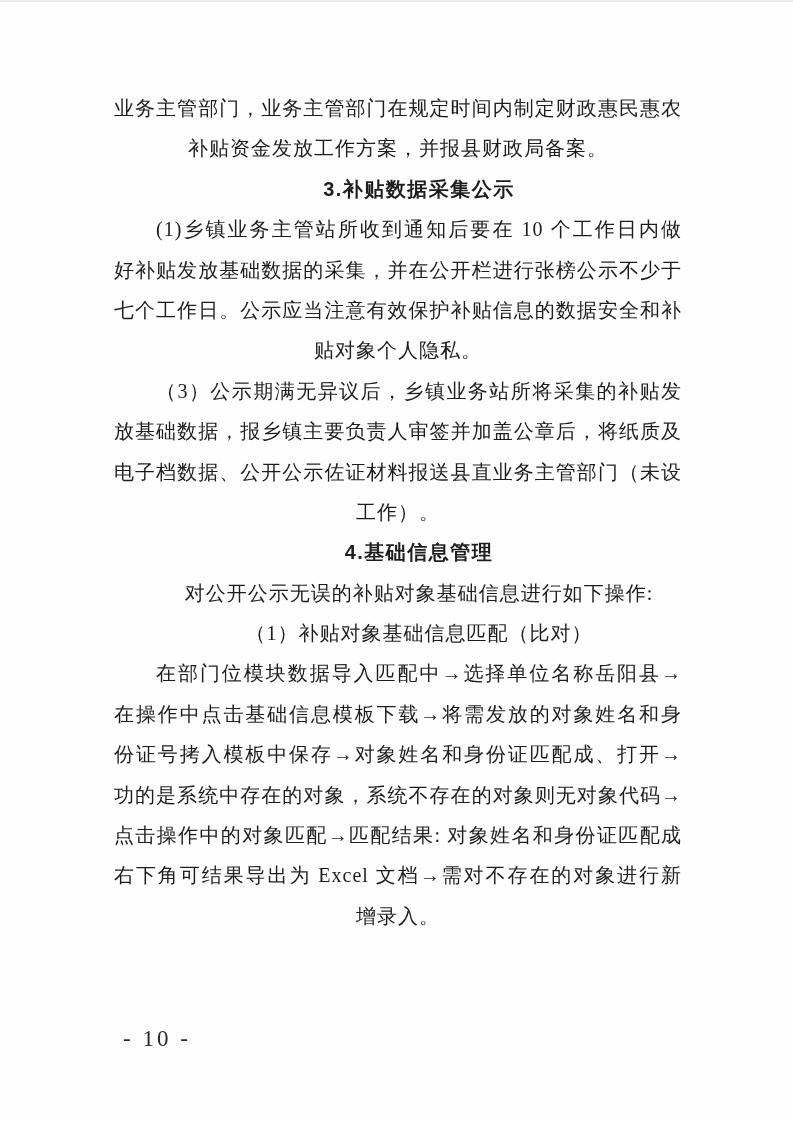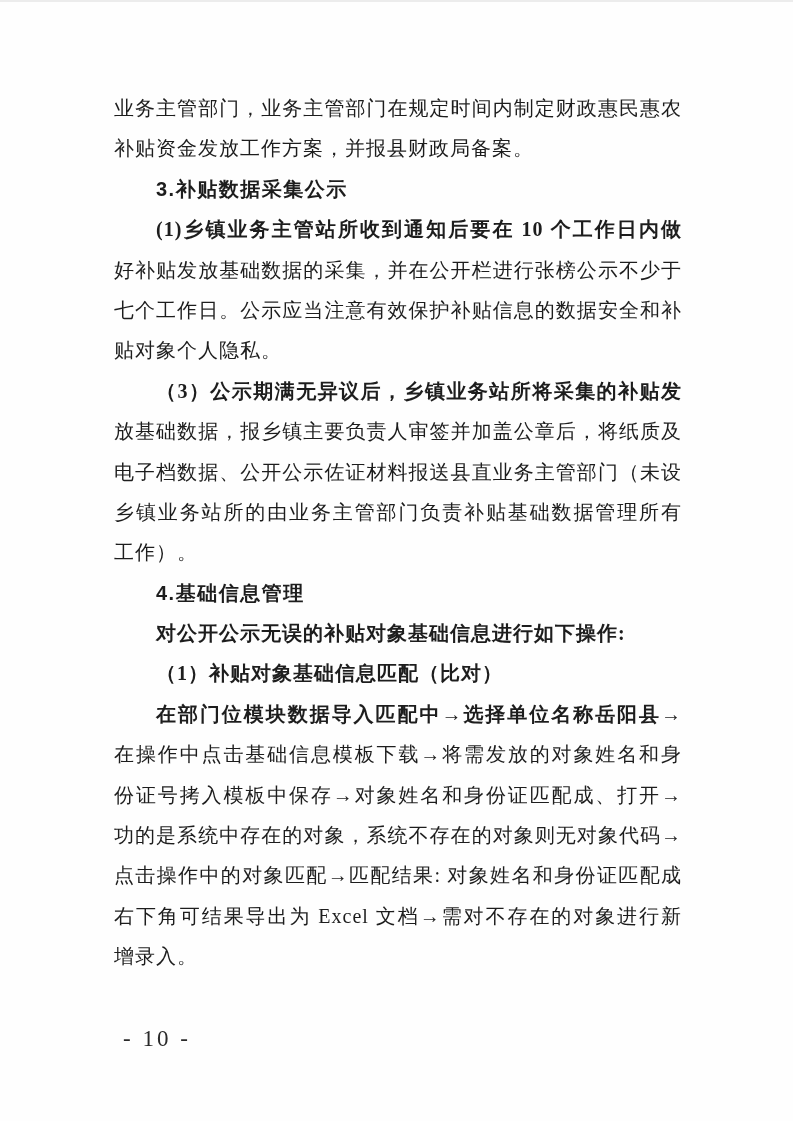--- a/index.html
+++ b/index.html
@@ -30,30 +30,29 @@
     width: 568px;
   }
   .ln {
     margin: 0;
     padding: 0;
     height: 40.4px;
     line-height: 40.4px;
     font-size: 20px;
     letter-spacing: 1px;
     white-space: nowrap;
-    text-align: left;
+    text-align: center;
   }
   .ln.j {
     white-space: normal;
     text-align: justify;
     text-align-last: justify;
   }
   .ln.ind {
     text-indent: 42px;
-    font-weight: bold;
   }
   .ln.hd {
     font-weight: 700;
     font-family: "Liberation Sans", "DejaVu Sans", sans-serif;
     letter-spacing: 1.5px;
   }
   .pagenum {
     position: absolute;
     left: 123px;
     top: 1026px;
@@ -77,21 +76,20 @@
     <p class="ln ind hd">3.补贴数据采集公示</p>
 
     <p class="ln ind j">(1)乡镇业务主管站所收到通知后要在 10 个工作日内做</p>
     <p class="ln j">好补贴发放基础数据的采集，并在公开栏进行张榜公示不少于</p>
     <p class="ln j">七个工作日。公示应当注意有效保护补贴信息的数据安全和补</p>
     <p class="ln">贴对象个人隐私。</p>
 
     <p class="ln ind j">（3）公示期满无异议后，乡镇业务站所将采集的补贴发</p>
     <p class="ln j">放基础数据，报乡镇主要负责人审签并加盖公章后，将纸质及</p>
     <p class="ln j">电子档数据、公开公示佐证材料报送县直业务主管部门（未设</p>
-    <p class="ln j">乡镇业务站所的由业务主管部门负责补贴基础数据管理所有</p>
     <p class="ln">工作）。</p>
 
     <p class="ln ind hd">4.基础信息管理</p>
 
     <p class="ln ind">对公开公示无误的补贴对象基础信息进行如下操作:</p>
 
     <p class="ln ind">（1）补贴对象基础信息匹配（比对）</p>
 
     <p class="ln ind j">在部门位模块数据导入匹配中→选择单位名称岳阳县→</p>
     <p class="ln j">在操作中点击基础信息模板下载→将需发放的对象姓名和身</p>

